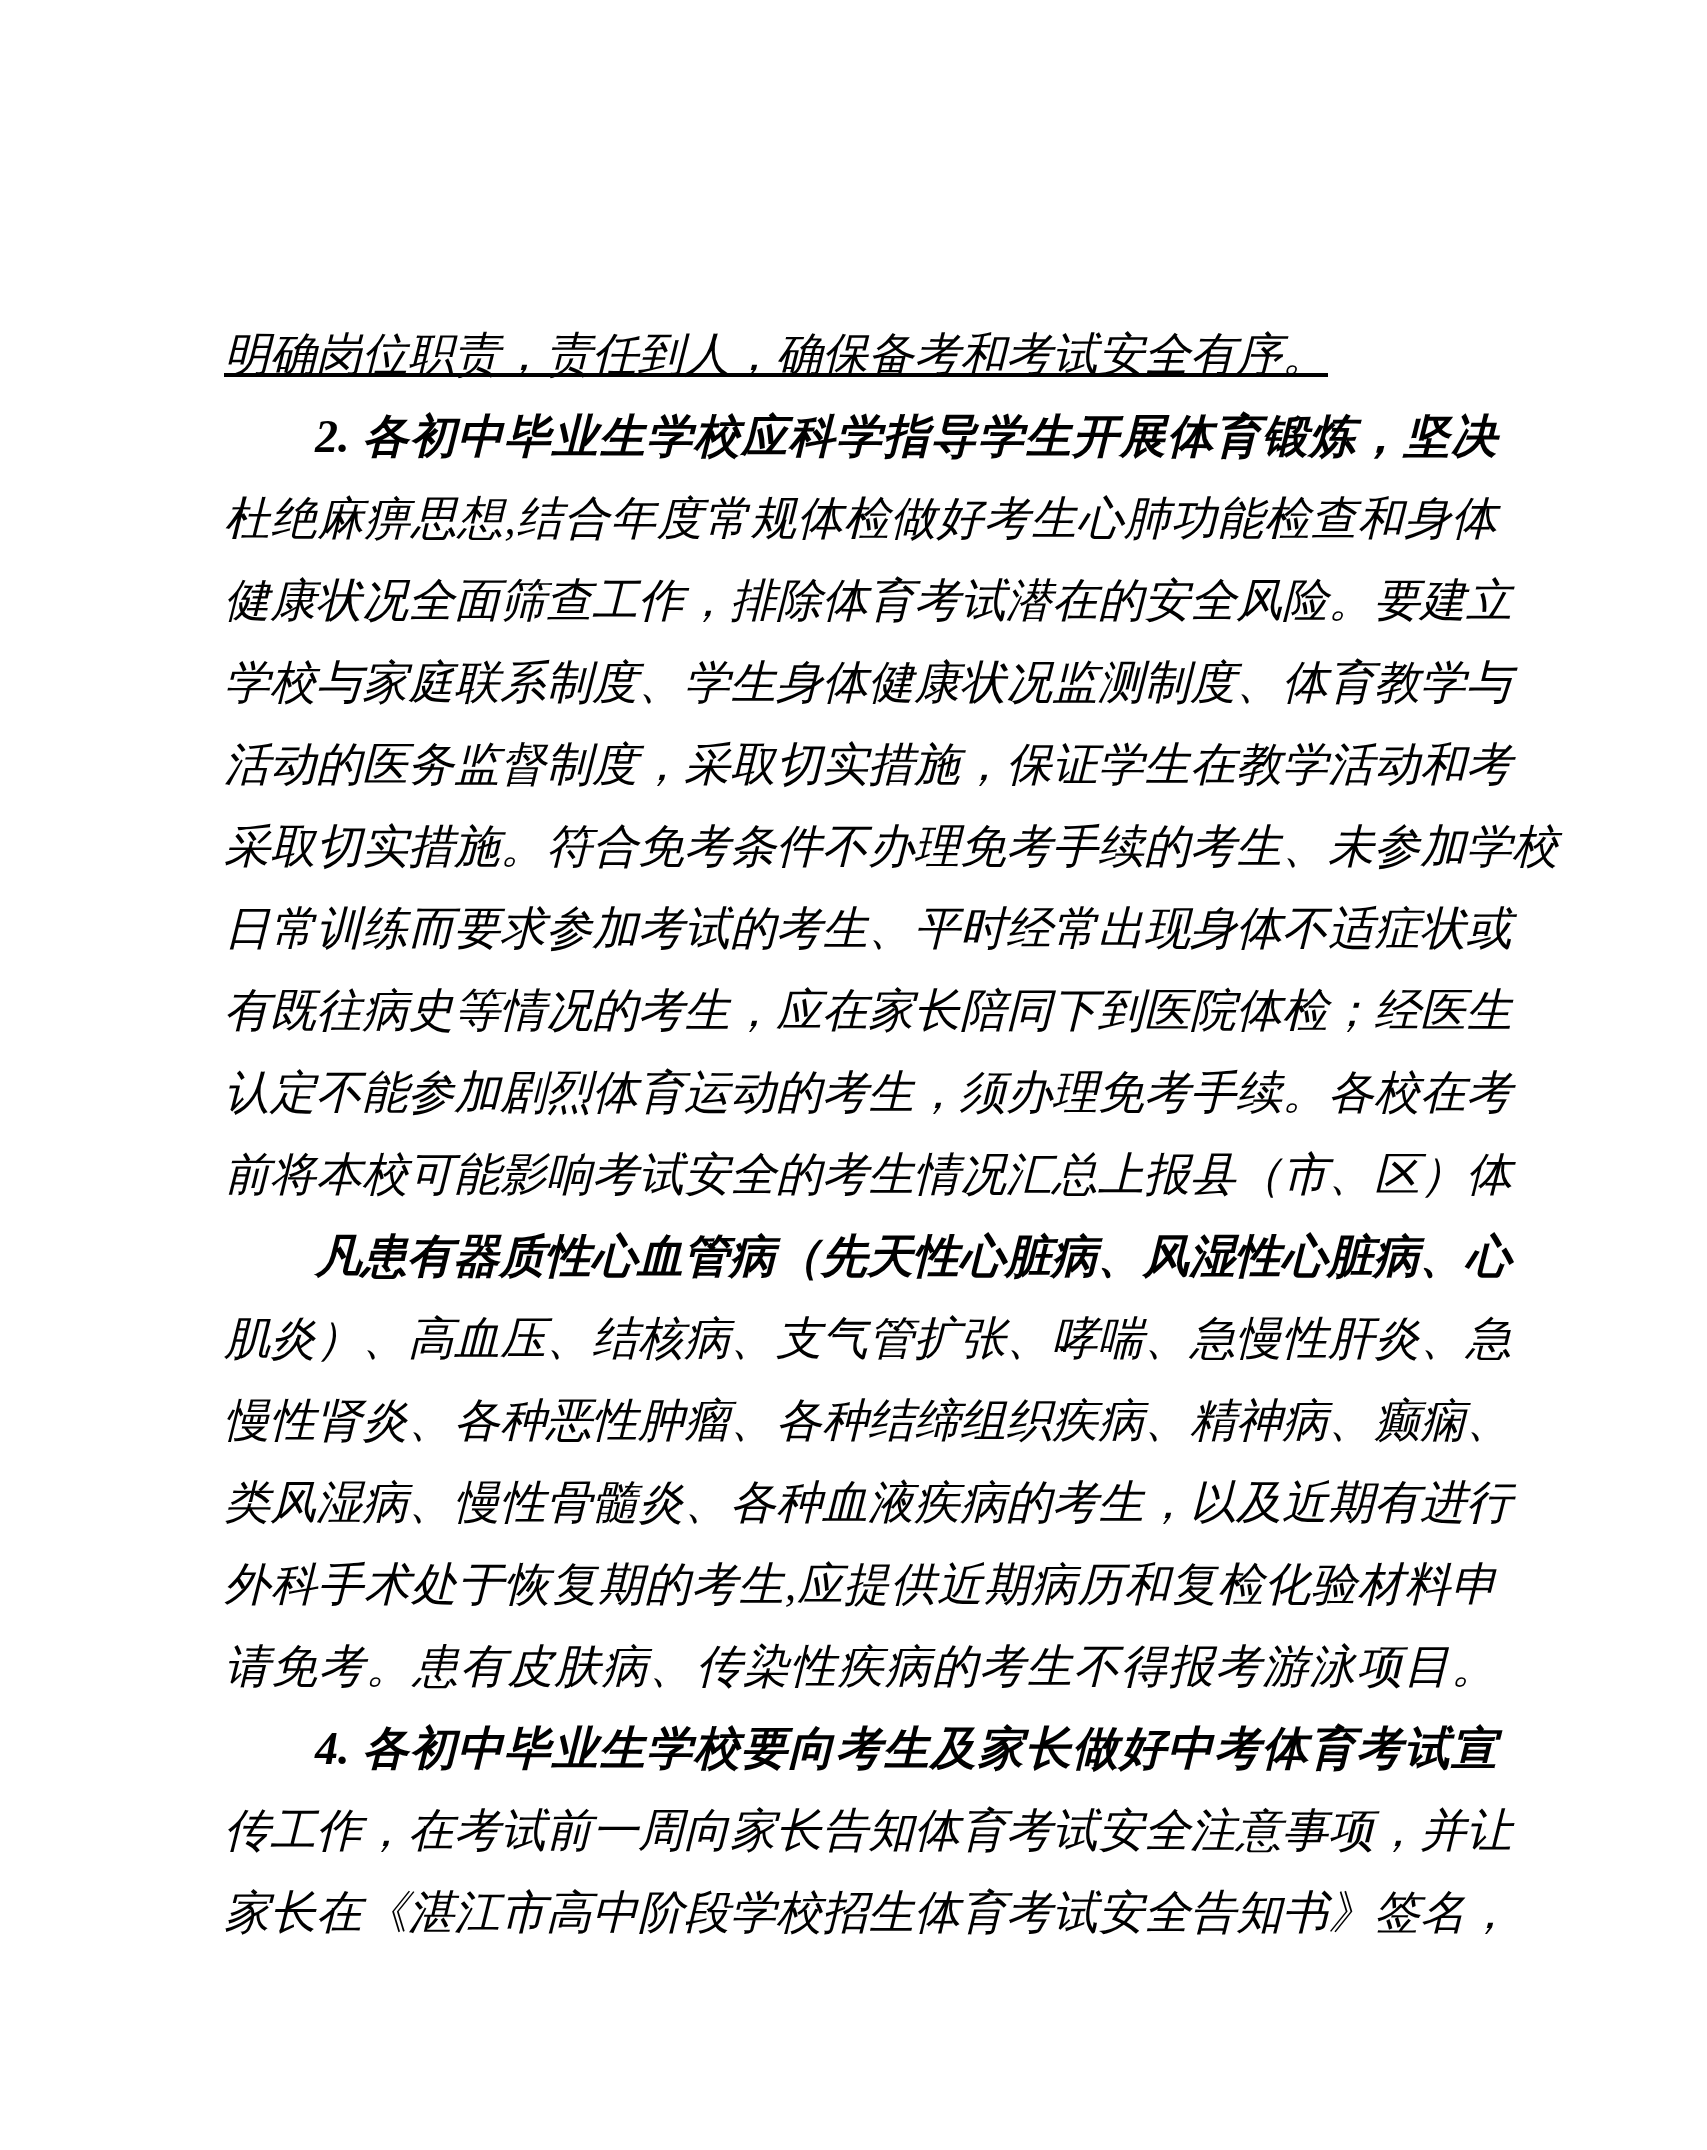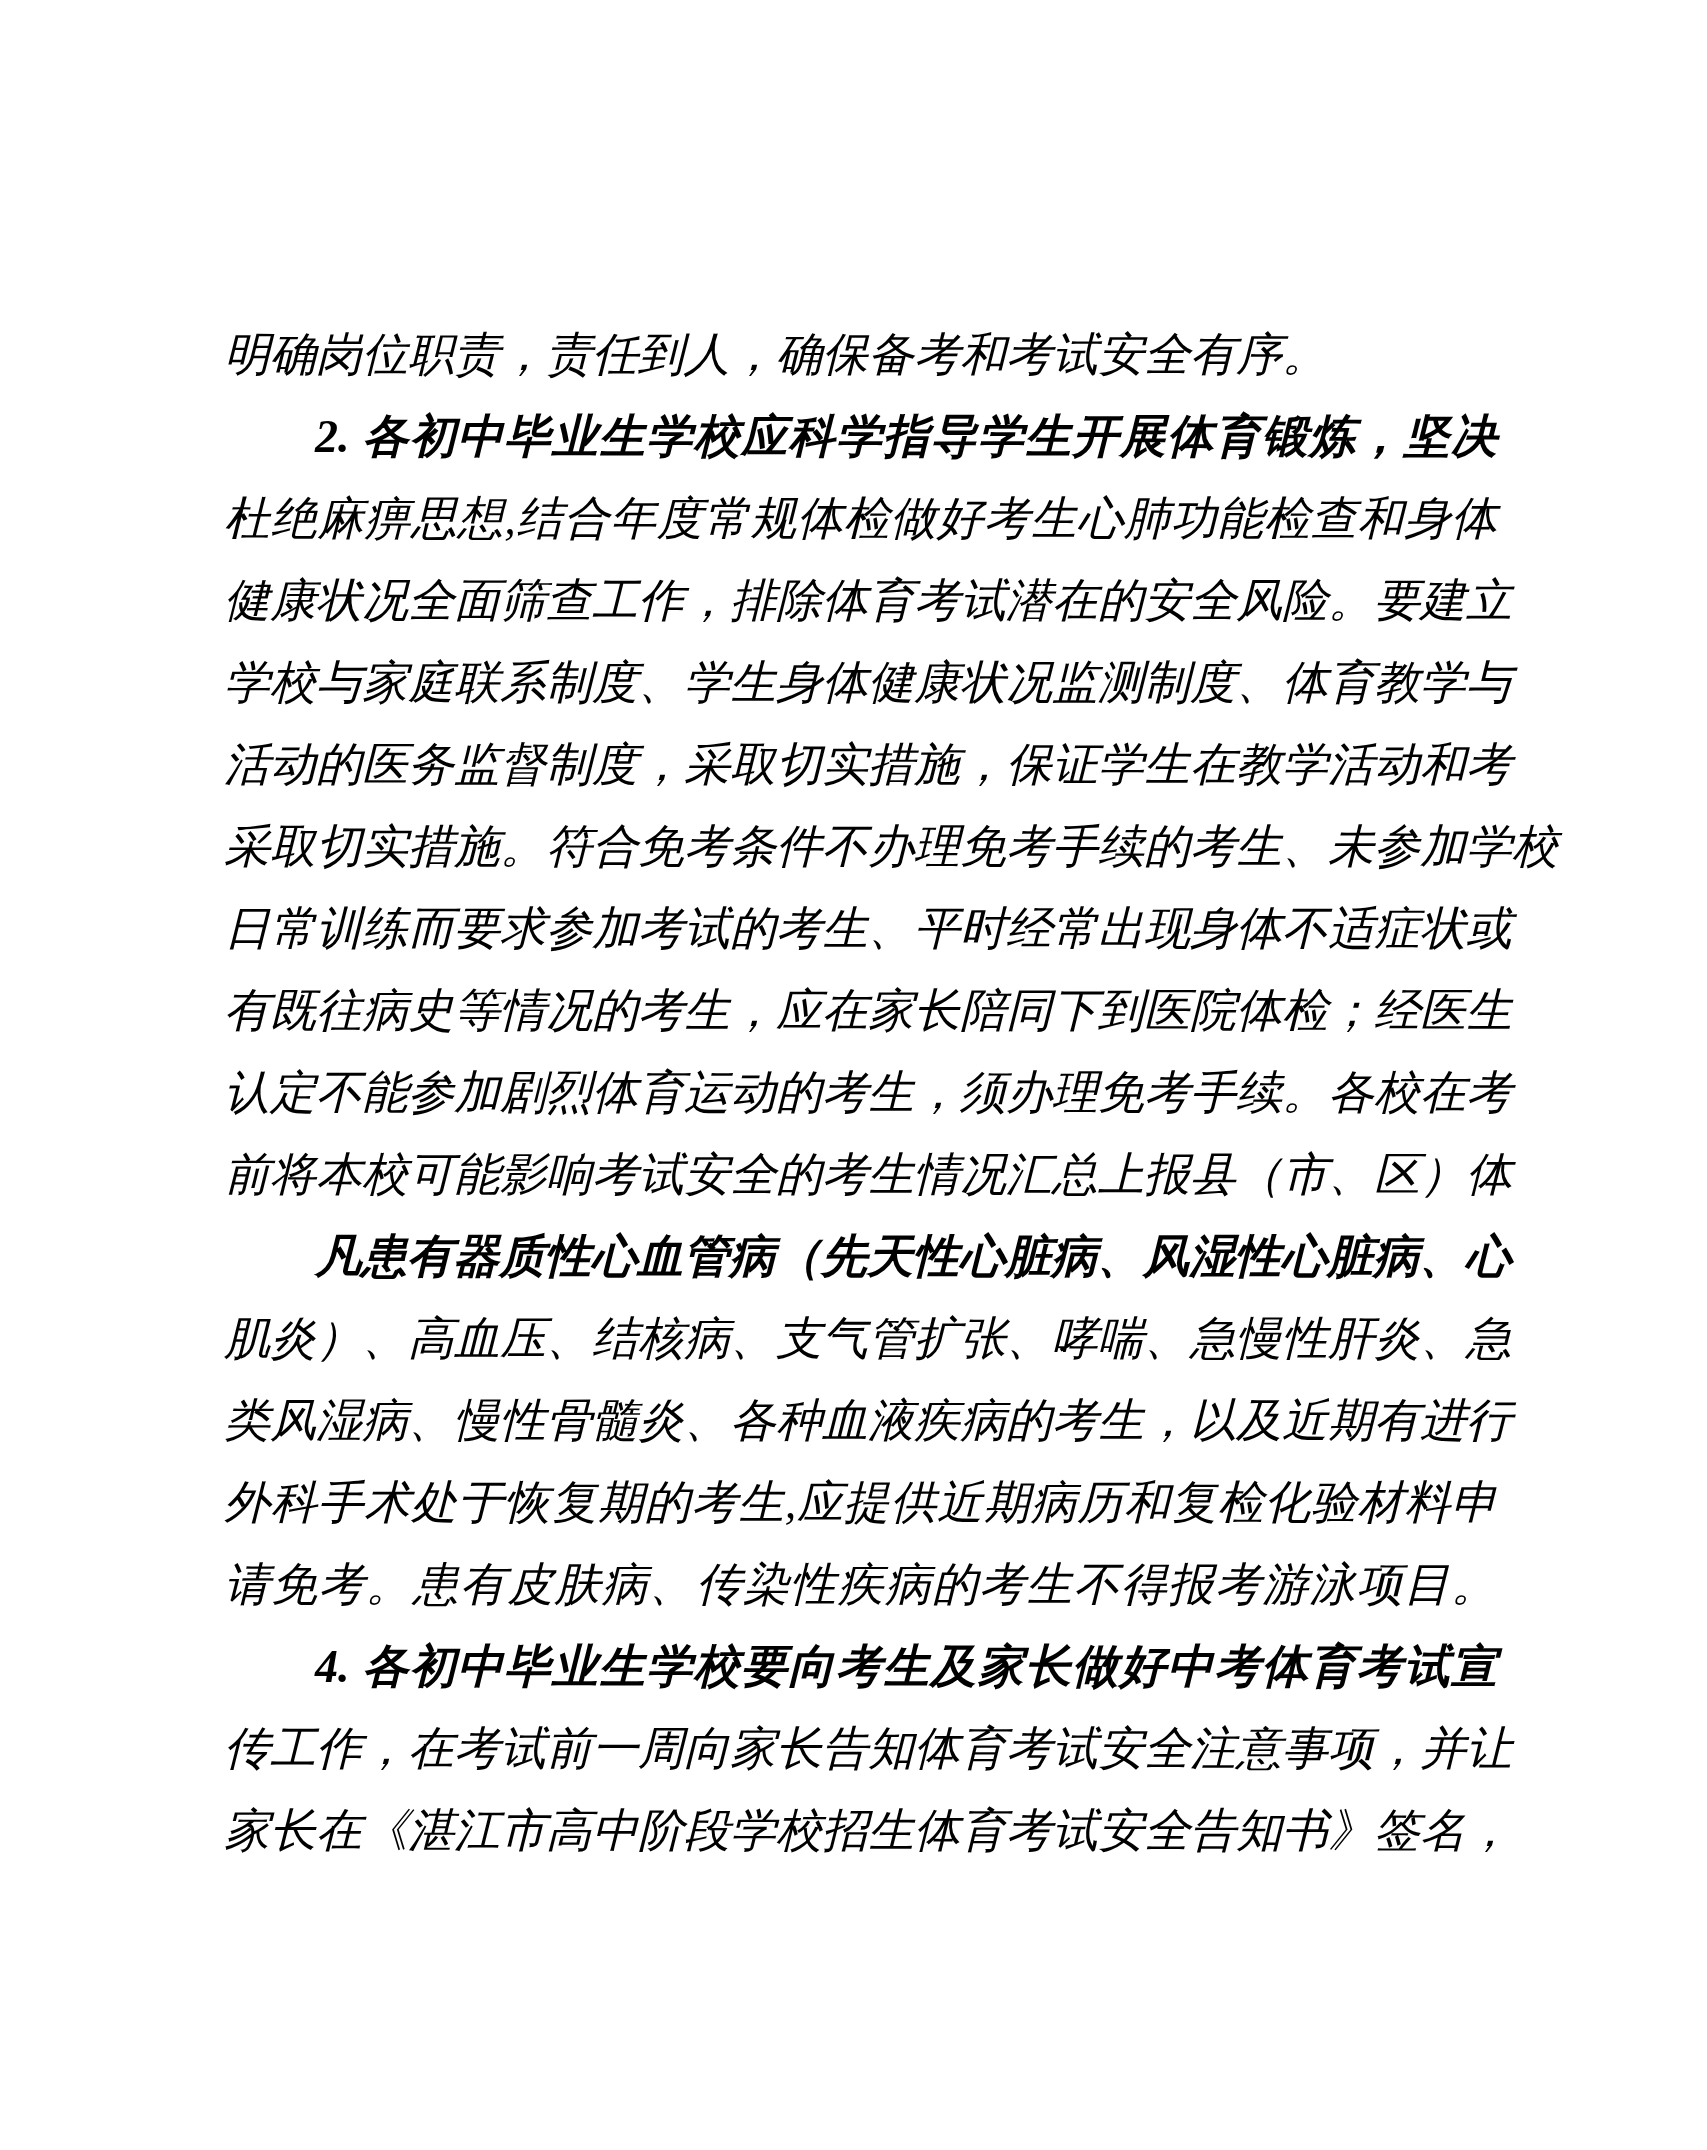--- a/index.html
+++ b/index.html
@@ -35,20 +35,21 @@
     font-style: italic;
     white-space: nowrap;
     text-align: justify;
     text-align-last: justify;
     text-justify: inter-character;
     letter-spacing: 0;
   }
   .line.short {
     text-align: center;
     text-align-last: left;
+    text-decoration: underline;
   }
   .line.indent {
     text-indent: 91px;
     font-weight: bold;
   }
 </style>
 </head>
 <body>
 
 <div class="page">
@@ -59,20 +60,21 @@
     <div class="line">健康状况全面筛查工作，排除体育考试潜在的安全风险。要建立</div>
     <div class="line">学校与家庭联系制度、学生身体健康状况监测制度、体育教学与</div>
     <div class="line">活动的医务监督制度，采取切实措施，保证学生在教学活动和考</div>
     <div class="line">采取切实措施。符合免考条件不办理免考手续的考生、未参加学校</div>
     <div class="line">日常训练而要求参加考试的考生、平时经常出现身体不适症状或</div>
     <div class="line">有既往病史等情况的考生，应在家长陪同下到医院体检；经医生</div>
     <div class="line">认定不能参加剧烈体育运动的考生，须办理免考手续。各校在考</div>
     <div class="line">前将本校可能影响考试安全的考生情况汇总上报县（市、区）体</div>
     <div class="line indent">凡患有器质性心血管病（先天性心脏病、风湿性心脏病、心</div>
     <div class="line">肌炎）、高血压、结核病、支气管扩张、哮喘、急慢性肝炎、急</div>
+    <div class="line">慢性肾炎、各种恶性肿瘤、各种结缔组织疾病、精神病、癫痫、</div>
     <div class="line">类风湿病、慢性骨髓炎、各种血液疾病的考生，以及近期有进行</div>
     <div class="line">外科手术处于恢复期的考生,应提供近期病历和复检化验材料申</div>
     <div class="line">请免考。患有皮肤病、传染性疾病的考生不得报考游泳项目。</div>
     <div class="line indent">4. 各初中毕业生学校要向考生及家长做好中考体育考试宣</div>
     <div class="line">传工作，在考试前一周向家长告知体育考试安全注意事项，并让</div>
     <div class="line">家长在《湛江市高中阶段学校招生体育考试安全告知书》签名，</div>
   </div>
 
 </div>
 

